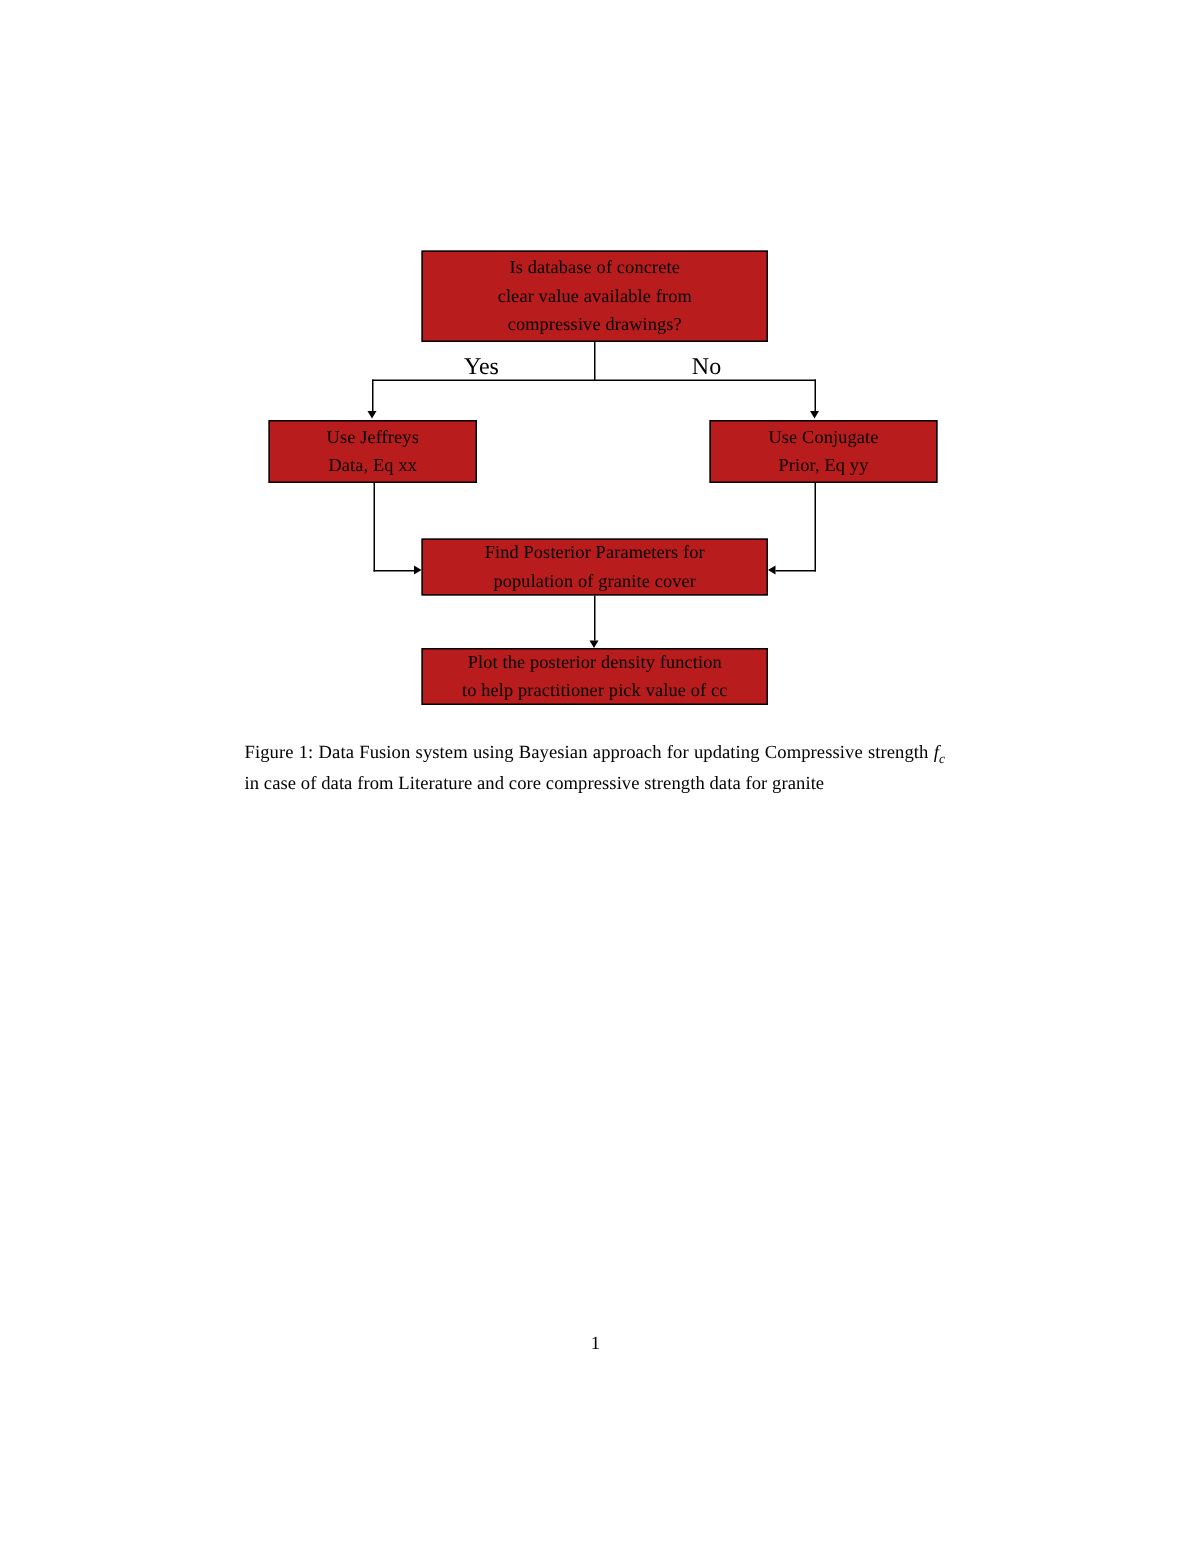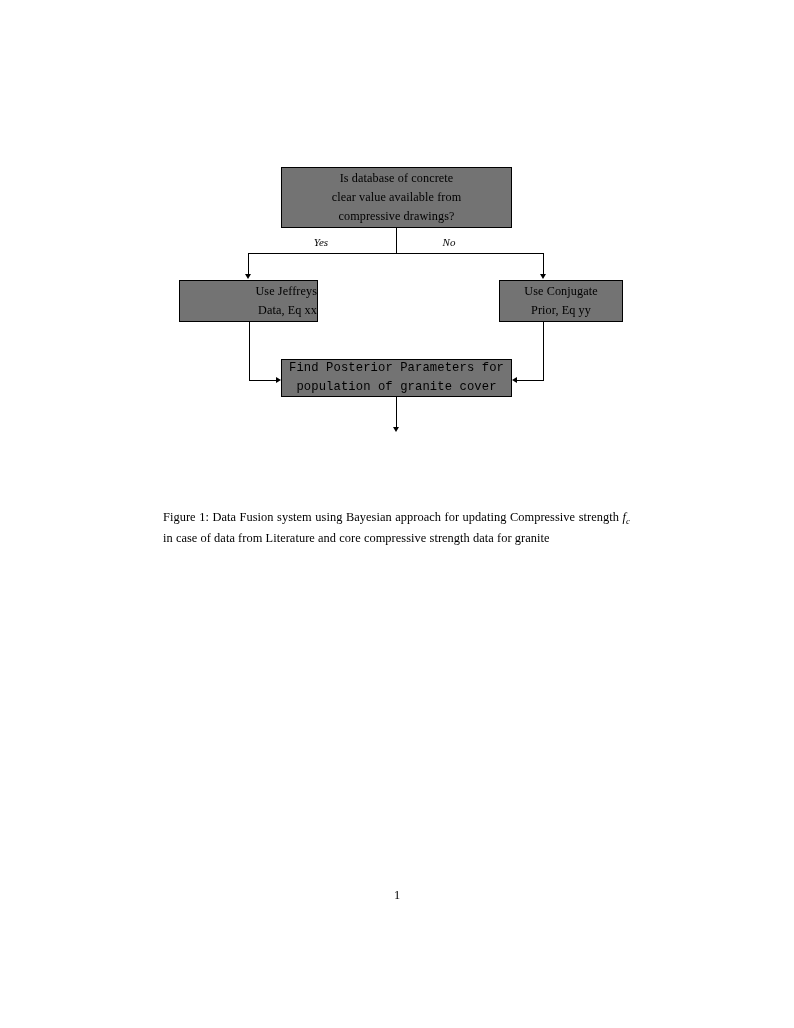--- a/index.html
+++ b/index.html
@@ -29,49 +29,49 @@
     left: 0;
     top: 0;
     width: 794px;
     height: 490px;
   }
 
   .node {
     position: absolute;
     box-sizing: border-box;
     border: 1px solid #000000;
-    background: #737373;
+    background: #b91c1c;
     display: flex;
     flex-direction: column;
     align-items: center;
     justify-content: center;
     font-size: 12.2px;
     line-height: 1.55;
     text-align: center;
     letter-spacing: 0.1px;
     white-space: nowrap;
   }
   .node .ln { display: block; }
 
   
   #node-question {
     left: 281px; top: 167px;
     width: 231px; height: 61px;
   }
   #node-jeffreys {
     left: 179px; top: 280px;
-    width: 139px; height: 42px; align-items: flex-end;
+    width: 139px; height: 42px;
   }
   #node-conjugate {
-    left: 499px; top: 280px;
-    width: 124px; height: 42px;
+    left: 473px; top: 280px;
+    width: 152px; height: 42px;
   }
   #node-posterior {
     left: 281px; top: 359px;
-    width: 231px; height: 38px; font-family: Liberation Mono, monospace;
+    width: 231px; height: 38px;
   }
   #node-plot {
     left: 281px; top: 432px;
     width: 231px; height: 38px;
   }
 
   
   .vline {
     position: absolute;
     width: 1px;
@@ -99,39 +99,37 @@
   .arrow-left {
     position: absolute;
     width: 0; height: 0;
     border-top: 3.2px solid transparent;
     border-bottom: 3.2px solid transparent;
     border-right: 5.2px solid #000000;
   }
 
   .edge-label {
     position: absolute;
-    font-size: 11px;
+    font-size: 16px;
     line-height: 1;
     white-space: nowrap;
     transform: translateX(-50%);
-    font-style: italic;
   }
 
   
   #caption {
     position: absolute;
     left: 163px;
     top: 492px;
     width: 467px;
     font-size: 12.4px;
     line-height: 1.52;
     text-align: justify;
     text-justify: inter-word;
     letter-spacing: 0.05px;
-    margin-top: 16px;
   }
   #caption .mathvar {
     font-style: italic;
     font-family: "Liberation Serif", "DejaVu Serif", serif;
   }
   #caption .mathvar sub {
     font-style: italic;
     font-size: 0.72em;
   }
 
@@ -162,21 +160,21 @@
     <div class="vline" style="left:396px; top:228px; height:26px;"></div>
 
     <div class="hline" style="left:248px; top:253px; width:296px;"></div>
 
     <div class="vline" style="left:248px; top:253px; height:21px;"></div>
     <div class="arrow-down" style="left:245px; top:274px;"></div>
     <div class="edge-label" style="left:321px; top:237px;">Yes</div>
 
     <div class="vline" style="left:543px; top:253px; height:21px;"></div>
     <div class="arrow-down" style="left:540px; top:274px;"></div>
-    <div class="edge-label" style="left:449px; top:237px;text-align:center;">No</div>
+    <div class="edge-label" style="left:471px; top:237px;text-align:center;">No</div>
 
     <div class="node" id="node-jeffreys">
       <span class="ln">Use Jeffreys</span>
       <span class="ln">Data, Eq xx</span>
     </div>
 
     <div class="node" id="node-conjugate">
       <span class="ln">Use Conjugate</span>
       <span class="ln">Prior, Eq yy</span>
     </div>
@@ -190,20 +188,24 @@
     <div class="arrow-left" style="left:512px; top:377px;"></div>
 
     <div class="node" id="node-posterior">
       <span class="ln">Find Posterior Parameters for</span>
       <span class="ln">population of granite cover</span>
     </div>
 
     <div class="vline" style="left:396px; top:397px; height:30px;"></div>
     <div class="arrow-down" style="left:393px; top:427px;"></div>
 
+    <div class="node" id="node-plot">
+      <span class="ln">Plot the posterior density function</span>
+      <span class="ln">to help practitioner pick value of cc</span>
+    </div>
 
   </div>
 
   <div id="caption"><span>Figure 1:</span><span> Data Fusion system using Bayesian approach for updating Compressive strength </span><span class="mathvar"><span>f</span><sub>c</sub></span><span> in case of data from Literature and core compressive strength data for granite</span></div>
 
   <div id="folio">1</div>
 
 </div>
 
 </body></html>

